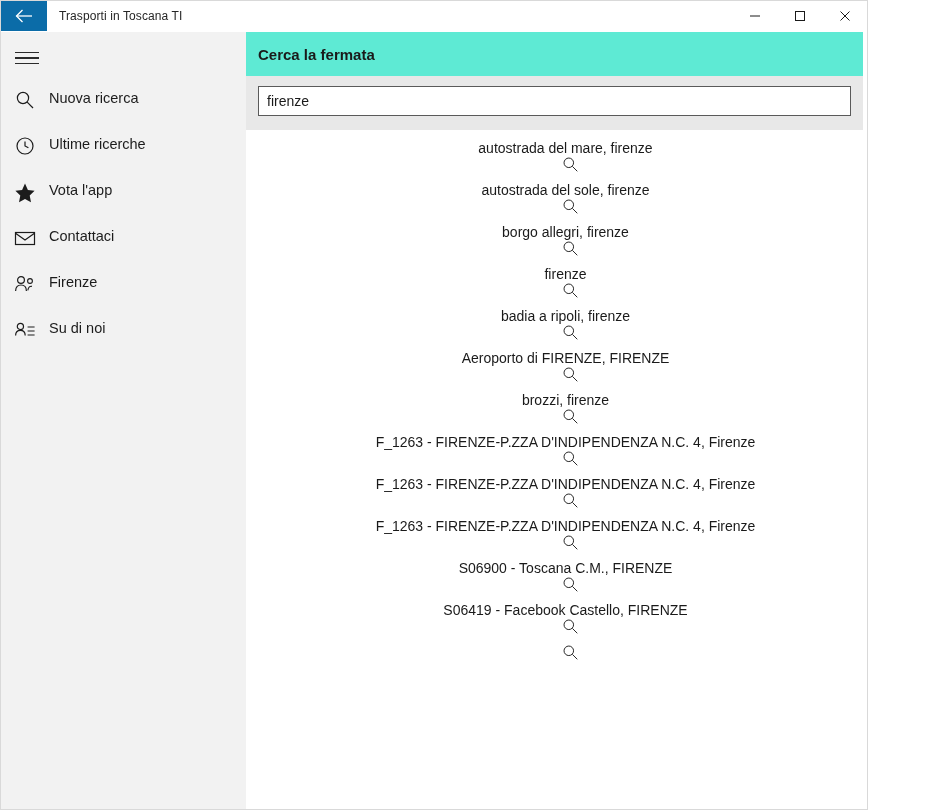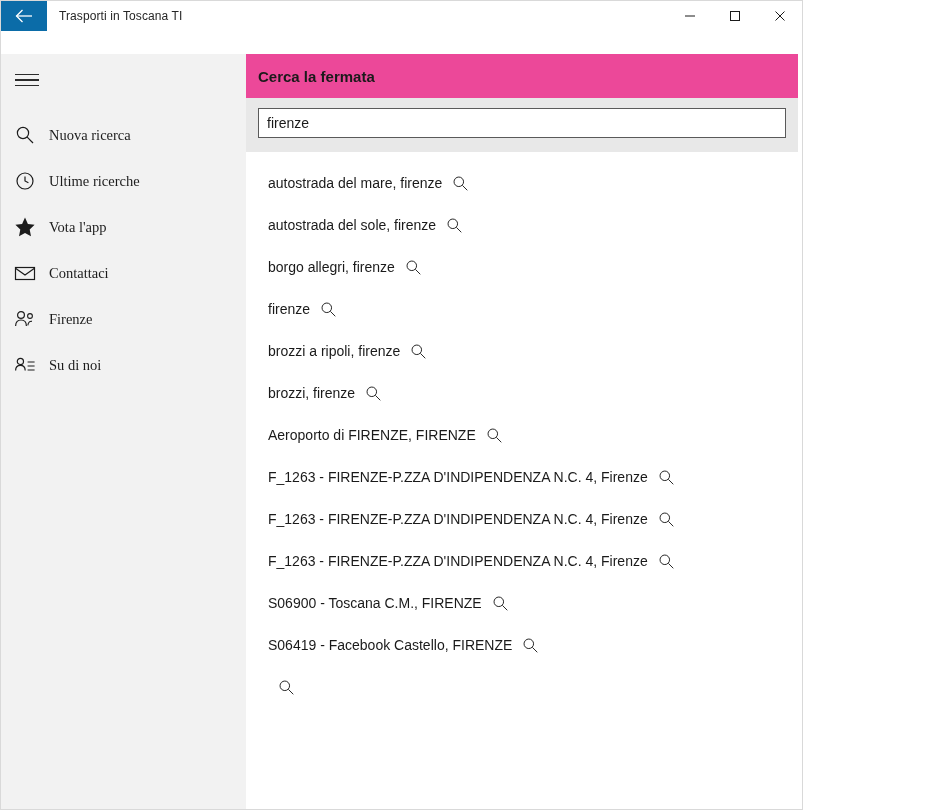--- a/index.html
+++ b/index.html
@@ -9,28 +9,27 @@
   body {
     width: 928px;
     height: 810px;
     background: #ffffff;
     font-family: "Liberation Sans", sans-serif;
     color: #1a1a1a;
     overflow: hidden;
   }
   .window {
     position: relative;
-    width: 803px;
+    width: 868px;
     height: 810px;
     box-sizing: border-box;
     border: 1px solid #d9d9d9;
     display: flex;
     flex-direction: column;
     background: #ffffff;
-    gap: 22px;
   }
   
   .titlebar {
     height: 30px;
     min-height: 30px;
     display: flex;
     align-items: stretch;
     background: #ffffff;
     border-bottom: 1px solid #ffffff;
   }
@@ -92,24 +91,23 @@
     height: 1.5px;
     background: #2b2b2b;
     margin: 4px 0;
   }
   .nav {
     margin-top: 12px;
   }
   .nav-item {
     height: 46px;
     display: flex;
-    align-items: center;
+    align-items: flex-start;
     cursor: pointer;
     padding-left: 0;
-    font-family: Liberation Serif, serif;
   }
   .nav-icon {
     width: 48px;
     min-width: 48px;
     display: flex;
     align-items: center;
     justify-content: center;
     color: #1c1c1c;
   }
   .nav-label {
@@ -120,21 +118,21 @@
   .main {
     flex: 1;
     display: flex;
     flex-direction: column;
     background: #ffffff;
     min-width: 0;
   }
   .main-header {
     height: 44px;
     min-height: 44px;
-    background: #ec4899;
+    background: #5eead4;
     display: flex;
     align-items: center;
     padding-left: 12px;
     box-sizing: border-box;
   }
   .main-title {
     font-size: 15px;
     font-weight: bold;
     color: #1a1a1a;
   }
@@ -162,20 +160,21 @@
     padding-top: 10px;
     box-sizing: border-box;
     background: #ffffff;
   }
   .result-row {
     display: flex;
     align-items: center;
     padding: 0 0 0 22px;
     height: 42px;
     cursor: pointer;
+    flex-direction: column;
   }
   .result-text {
     font-size: 14px;
     color: #1a1a1a;
     white-space: nowrap;
   }
   .result-icon {
     margin-left: 10px;
     display: flex;
     align-items: center;
@@ -343,41 +342,41 @@
           <span class="result-text">firenze</span>
           <span class="result-icon">
             <svg width="17" height="17" viewBox="0 0 20 20">
                 <circle cx="8" cy="8" r="5.6" fill="none" stroke="#1a1a1a" stroke-width="1.1"></circle>
                 <path d="M12.2 12.2 L18 18" stroke="#1a1a1a" stroke-width="1.1"></path>
               </svg>
           </span>
         </div>
 
         <div class="result-row">
-          <span class="result-text">brozzi a ripoli, firenze</span>
+          <span class="result-text">badia a ripoli, firenze</span>
+          <span class="result-icon">
+            <svg width="17" height="17" viewBox="0 0 20 20">
+                <circle cx="8" cy="8" r="5.6" fill="none" stroke="#1a1a1a" stroke-width="1.1"></circle>
+                <path d="M12.2 12.2 L18 18" stroke="#1a1a1a" stroke-width="1.1"></path>
+              </svg>
+          </span>
+        </div>
+
+        <div class="result-row">
+          <span class="result-text">Aeroporto di FIRENZE, FIRENZE</span>
           <span class="result-icon">
             <svg width="17" height="17" viewBox="0 0 20 20">
                 <circle cx="8" cy="8" r="5.6" fill="none" stroke="#1a1a1a" stroke-width="1.1"></circle>
                 <path d="M12.2 12.2 L18 18" stroke="#1a1a1a" stroke-width="1.1"></path>
               </svg>
           </span>
         </div>
 
         <div class="result-row">
           <span class="result-text">brozzi, firenze</span>
-          <span class="result-icon">
-            <svg width="17" height="17" viewBox="0 0 20 20">
-                <circle cx="8" cy="8" r="5.6" fill="none" stroke="#1a1a1a" stroke-width="1.1"></circle>
-                <path d="M12.2 12.2 L18 18" stroke="#1a1a1a" stroke-width="1.1"></path>
-              </svg>
-          </span>
-        </div>
-
-        <div class="result-row">
-          <span class="result-text">Aeroporto di FIRENZE, FIRENZE</span>
           <span class="result-icon">
             <svg width="17" height="17" viewBox="0 0 20 20">
                 <circle cx="8" cy="8" r="5.6" fill="none" stroke="#1a1a1a" stroke-width="1.1"></circle>
                 <path d="M12.2 12.2 L18 18" stroke="#1a1a1a" stroke-width="1.1"></path>
               </svg>
           </span>
         </div>
 
         <div class="result-row">
           <span class="result-text">F_1263 - FIRENZE-P.ZZA D'INDIPENDENZA N.C. 4, Firenze</span>

